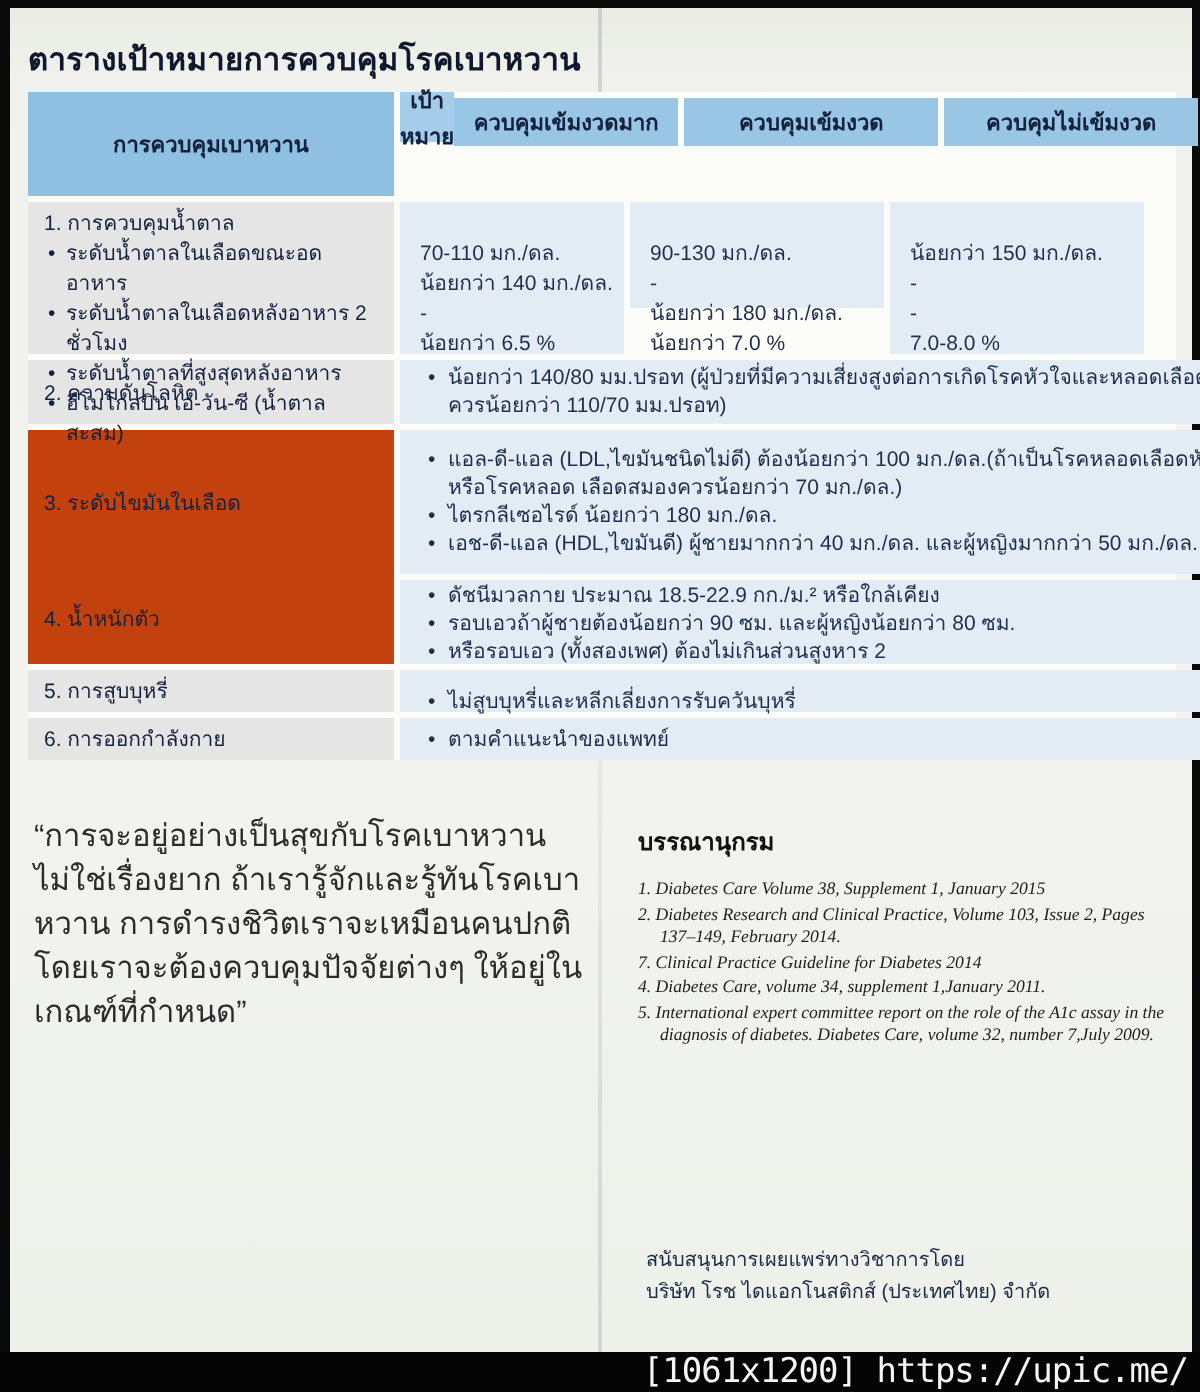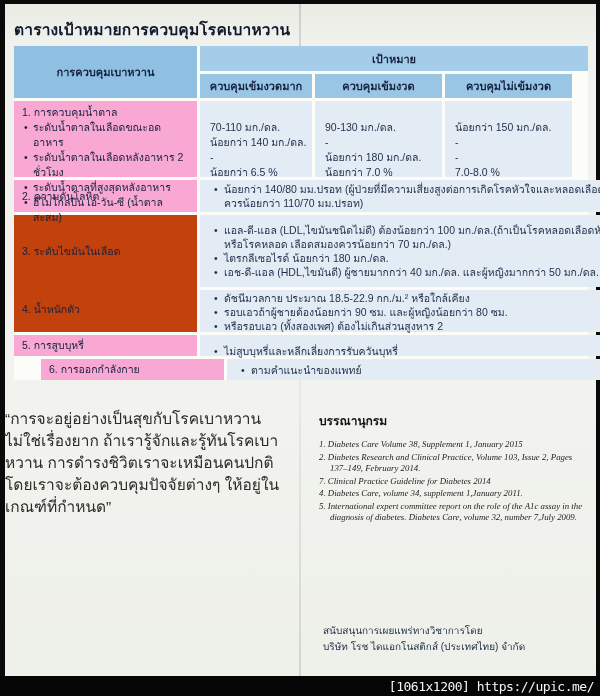--- a/index.html
+++ b/index.html
@@ -23,66 +23,66 @@
   .title {
     position:absolute; left:9px; top:13px;
     font-size:15.5px; font-weight:bold; color:#10182e; letter-spacing:.2px;
   }
   
   .tbl {
     position:absolute; left:9px; top:42px; width:574px;
     background:#fcfcf9;
   }
   .trow { display:flex; margin-bottom:3px; }
-  .trow:last-child { margin-bottom:0;margin-left:27px; }
+  .trow:last-child { margin-bottom:0; }
   .c { flex:none; }
   .gapl { margin-left:3px; }
   .col1 { width:183px; }
   .col2 { width:112px; }
   .col3 { width:127px; }
   .col4 { width:127px; }
   .wide { width:427px; }
   .hd   { background:#8fc0e2; color:#15223f; font-weight:bold; font-size:11px;
           display:flex; align-items:center; justify-content:center; text-align:center; }
   .hd-goal { background:#a5cdea; }
   .hd-sub  { background:#9ac6e6; }
-  .lbl  { background:#f9a8d4; color:#15223f; font-size:10.5px; }
+  .lbl  { background:#e5e5e5; color:#15223f; font-size:10.5px; }
   .lbl-pad { padding:4px 6px 4px 8px; }
   .lbl-center { display:flex; align-items:center; padding-left:8px; }
   .val  { background:#e3ecf5; color:#1e2d4a; font-size:10.5px; }
   .blk34 { background:#c2410c; }
   .vlines { padding:19px 4px 0 10px; }
   .vline { line-height:15px; height:15px; white-space:nowrap; }
   .lbl-title { line-height:15px; }
   .bullet { position:relative; padding-left:11px; line-height:15px; }
   .bullet::before { content:"•"; position:absolute; left:2px; }
   .vbullets { padding:5px 8px 0 12px; }
   .vbullets .bullet { line-height:14px; padding-left:12px; margin-bottom:0; }
   .vbullets .bullet::before { left:2px; }
-  .hdr-right { display:flex; flex-direction:column; }
+  .hdr-right { display:flex; flex-direction:row; }
   .hdr-subrow { display:flex; margin-top:3px; }
   
   .quote {
-    position:absolute; left:0; top:404px; width:296px;
+    position:absolute; left:12px; top:404px; width:296px;
     font-size:15.5px; line-height:22px; color:#2b2b2b;
   }
   .biblio { position:absolute; left:314px; top:407px; width:270px; color:#1d1d1d; }
   .biblio-h { font-size:12px; font-weight:bold; color:#111; margin-bottom:9px; }
   .biblio-e {
     font-family:"Liberation Serif","DejaVu Serif",serif;
     font-style:italic; font-size:8.8px; line-height:11.5px;
     padding-left:11px; text-indent:-11px; margin-bottom:1px;
   }
   .sponsor { position:absolute; left:318px; top:619px; font-size:10px; line-height:16px; color:#1b2b45; }
   .wm-bar {
     position:absolute; left:0; bottom:0; width:600px; height:20px; background:#050505;
     display:flex; align-items:center; justify-content:flex-end; padding-right:6px;
   }
   .wm-text {
-    color:#f5f5f5; font-size:13px;
+    color:#f5f5f5; font-size:17px;
     font-family:"DejaVu Sans Mono","Liberation Mono",monospace;
     letter-spacing:-0.5px;
   }
 </style>
 </head>
 <body>
 
 <div class="page">
   <div class="fold"></div>
 
@@ -109,21 +109,21 @@
         <div class="bullet">ระดับน้ำตาลในเลือดหลังอาหาร 2 ชั่วโมง</div>
         <div class="bullet">ระดับน้ำตาลที่สูงสุดหลังอาหาร</div>
         <div class="bullet">ฮีโมโกลบิน เอ-วัน-ซี (น้ำตาลสะสม)</div>
       </div>
       <div class="c col2 gapl val vlines" style="height:76px;">
         <div class="vline">70-110 มก./ดล.</div>
         <div class="vline">น้อยกว่า 140 มก./ดล.</div>
         <div class="vline">-</div>
         <div class="vline">น้อยกว่า 6.5 %</div>
       </div>
-      <div class="c col3 gapl val vlines" style="height:76px;">
+      <div class="c col3 gapl val vlines" style="height:53px;">
         <div class="vline">90-130 มก./ดล.</div>
         <div class="vline">-</div>
         <div class="vline">น้อยกว่า 180 มก./ดล.</div>
         <div class="vline">น้อยกว่า 7.0 %</div>
       </div>
       <div class="c col4 gapl val vlines" style="height:76px;">
         <div class="vline">น้อยกว่า 150 มก./ดล.</div>
         <div class="vline">-</div>
         <div class="vline">-</div>
         <div class="vline">7.0-8.0 %</div>

